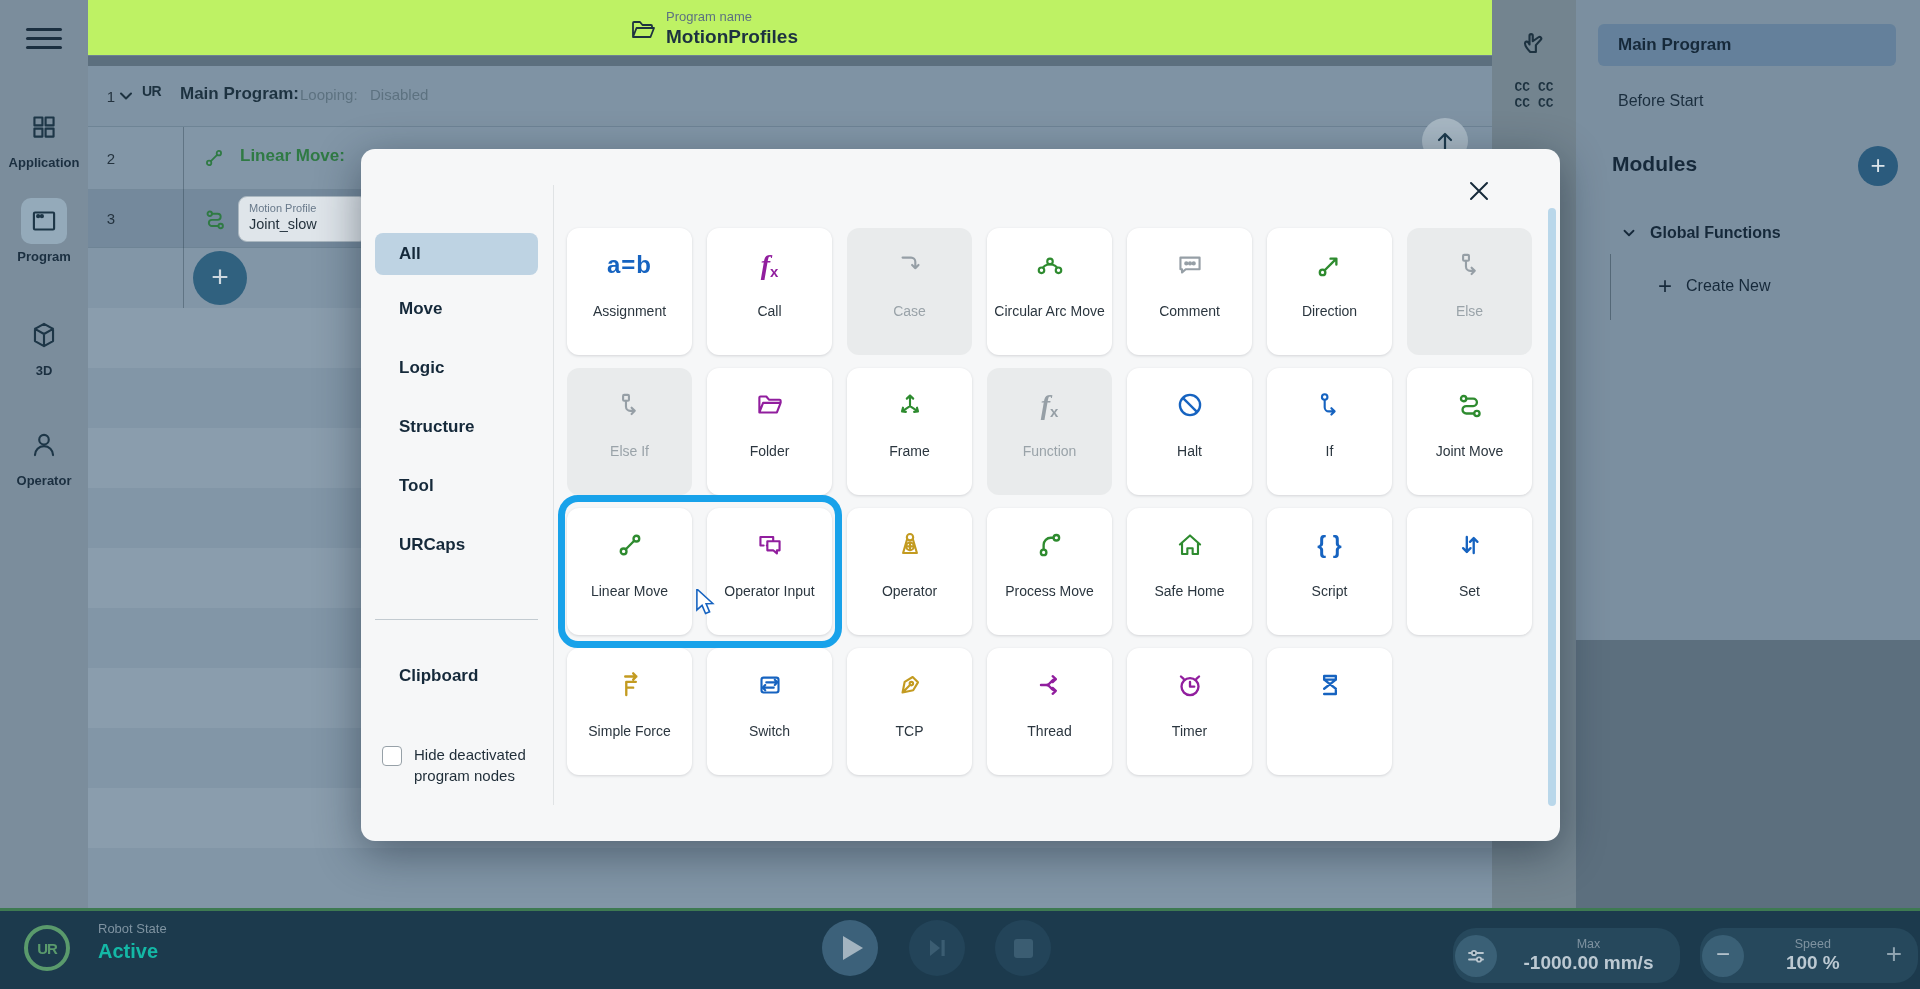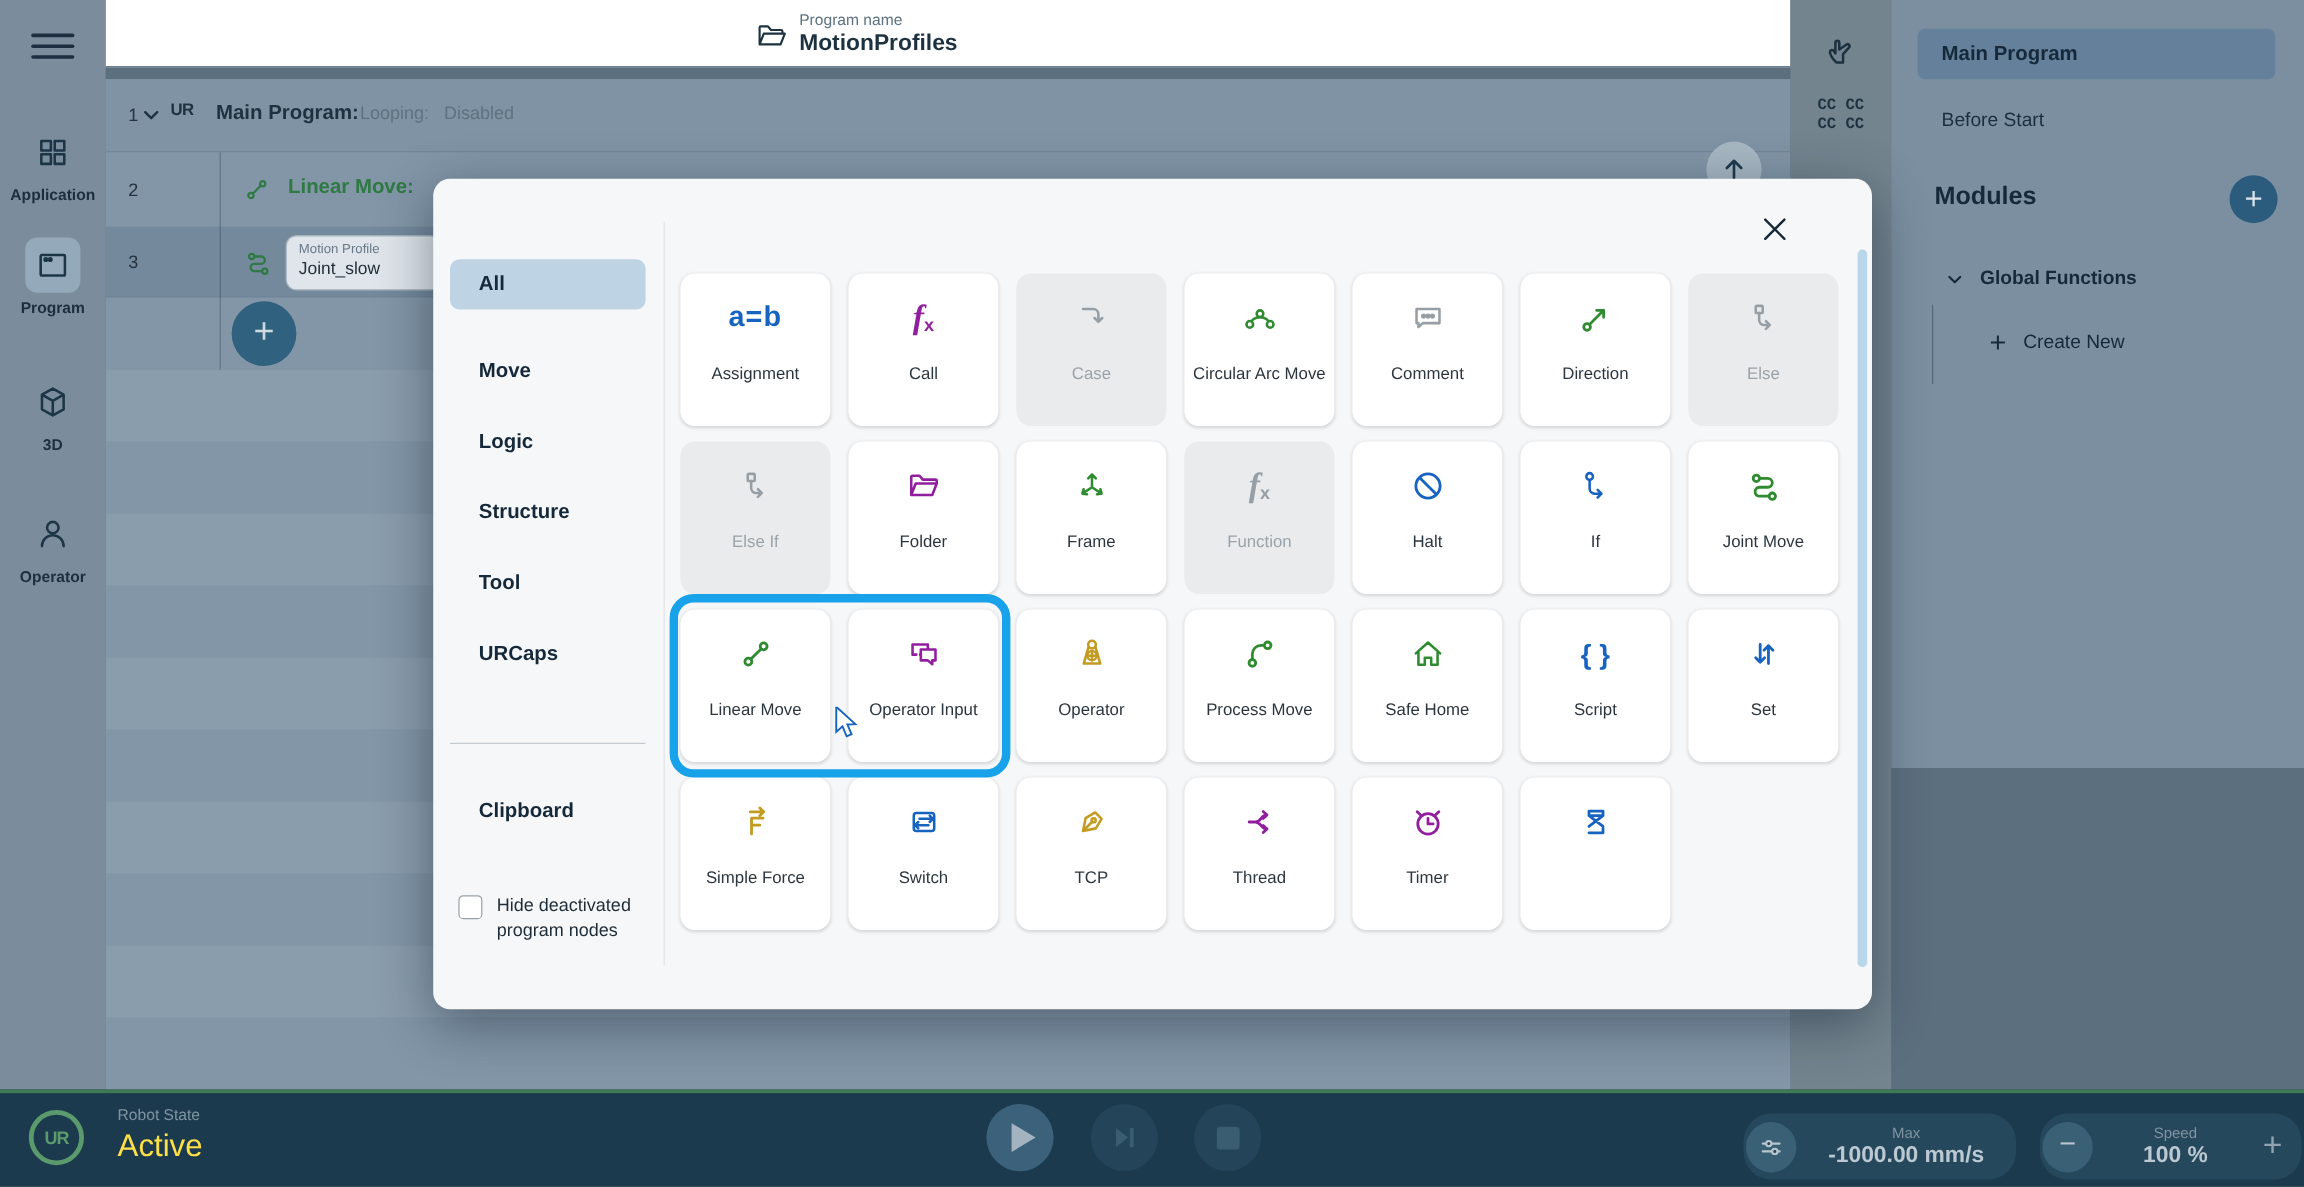--- a/index.html
+++ b/index.html
@@ -11,21 +11,21 @@
   
   .sidebar{left:0;top:0;width:88px;height:908px;background:#7b8d9c;z-index:2;}
   .burger{left:26px;top:22px;width:36px;height:32px;display:flex;flex-direction:column;justify-content:center;gap:6px;cursor:pointer;}
   .burger i{display:block;height:3px;background:#1b2f40;border-radius:2px;}
   .side-item{width:88px;display:flex;flex-direction:column;align-items:center;gap:5px;cursor:pointer;}
   .side-item .ic{width:46px;height:46px;display:flex;align-items:center;justify-content:center;border-radius:10px;}
   .side-item.active .ic{background:#94aaba;}
   .side-item .lbl{font-size:13px;font-weight:600;color:#1b2f40;}
 
   
-  .header{left:88px;top:0;width:1404px;height:56px;background:#ffffff;border-bottom:1px solid #6d8293;z-index:1;}
+  .header{left:88px;top:0;width:1404px;height:56px;background:#bef264;border-bottom:1px solid #6d8293;z-index:1;}
   .title-block{left:540px;top:9px;display:flex;align-items:center;gap:10px;}
   .title-col{display:flex;flex-direction:column;line-height:1.25;}
   .title-label{font-size:13px;color:#5d7280;}
   .title-name{font-size:19px;font-weight:700;color:#1d3240;}
 
   
   .program{left:88px;top:66px;width:1404px;height:842px;background:#8296a7;z-index:1;}
   .row{position:absolute;left:0;width:100%;}
   .row1{top:0;height:61px;background:#7f93a4;border-bottom:1px solid #6e8495;}
   .row2{top:61px;height:63px;background:#8296a7;border-bottom:1px solid #74899a;}
@@ -72,21 +72,21 @@
   .rp-create{position:absolute;left:82px;top:274px;display:flex;align-items:center;gap:14px;cursor:pointer;}
   .rp-create .pl{font-size:24px;font-weight:400;color:#16293a;line-height:1;}
   .rp-create .lbl{font-size:16px;color:#16293a;}
 
   
   .bottom{left:0;top:908px;width:1920px;height:81px;background:#1c3a4d;border-top:3px solid #3e7a52;z-index:3;}
   .logo{position:absolute;left:24px;top:14px;width:46px;height:46px;border-radius:50%;border:4px solid #5a9a6c;
         display:flex;align-items:center;justify-content:center;font-weight:700;font-size:15px;color:#5a9a6c;letter-spacing:-1px;}
   .rstate{position:absolute;left:98px;top:10px;line-height:1.3;}
   .rstate .l1{font-size:13px;color:#7f93a1;}
-  .rstate .l2{font-size:26px;font-weight:400;color:#fde047;}
+  .rstate .l2{font-size:20px;font-weight:700;color:#14b8a6;}
   .cbtn{position:absolute;top:9px;width:56px;height:56px;border-radius:50%;display:flex;align-items:center;justify-content:center;cursor:pointer;}
   .cbtn.play{left:822px;background:#3c617a;}
   .cbtn.skip{left:909px;background:#234459;}
   .cbtn.stop{left:995px;background:#234459;}
   .tri{width:0;height:0;border-top:12px solid transparent;border-bottom:12px solid transparent;border-left:20px solid #a3b4c0;margin-left:6px;}
   .stop-sq{width:19px;height:19px;background:#3b5d72;border-radius:3px;}
   .pill{position:absolute;top:17px;height:55px;background:#26485c;border-radius:23px;display:flex;align-items:center;}
   .pill .cir{width:42px;height:42px;border-radius:50%;background:#3a6076;margin-left:2px;display:flex;align-items:center;justify-content:center;cursor:pointer;}
   .pill .tx{flex:1;text-align:center;line-height:1.15;}
   .pill .tl{font-size:12.5px;color:#7f93a1;}
@@ -335,21 +335,21 @@
     </div>
   </div>
 
   <div class="abs modal">
     <span class="close-x">
       <svg width="28" height="28" viewBox="0 0 28 28" fill="none" stroke="#16293a" stroke-width="2" stroke-linecap="round">
           <path d="M6 6 L22 22 M22 6 L6 22"></path>
         </svg>
     </span>
     <div id="cats">
-        <div class="cat active" style="top: 67px;">All</div>
+        <div class="cat active" style="top: 84px;">All</div>
         <div class="cat" style="top: 139px;">Move</div>
         <div class="cat" style="top: 198px;">Logic</div>
         <div class="cat" style="top: 257px;">Structure</div>
         <div class="cat" style="top: 316px;">Tool</div>
         <div class="cat" style="top: 375px;">URCaps</div>
         <div class="cat" style="top: 506px;">Clipboard</div>
       </div>
     <div class="cat-div"></div>
     <div class="vdiv"></div>
     <div class="chk-row">

